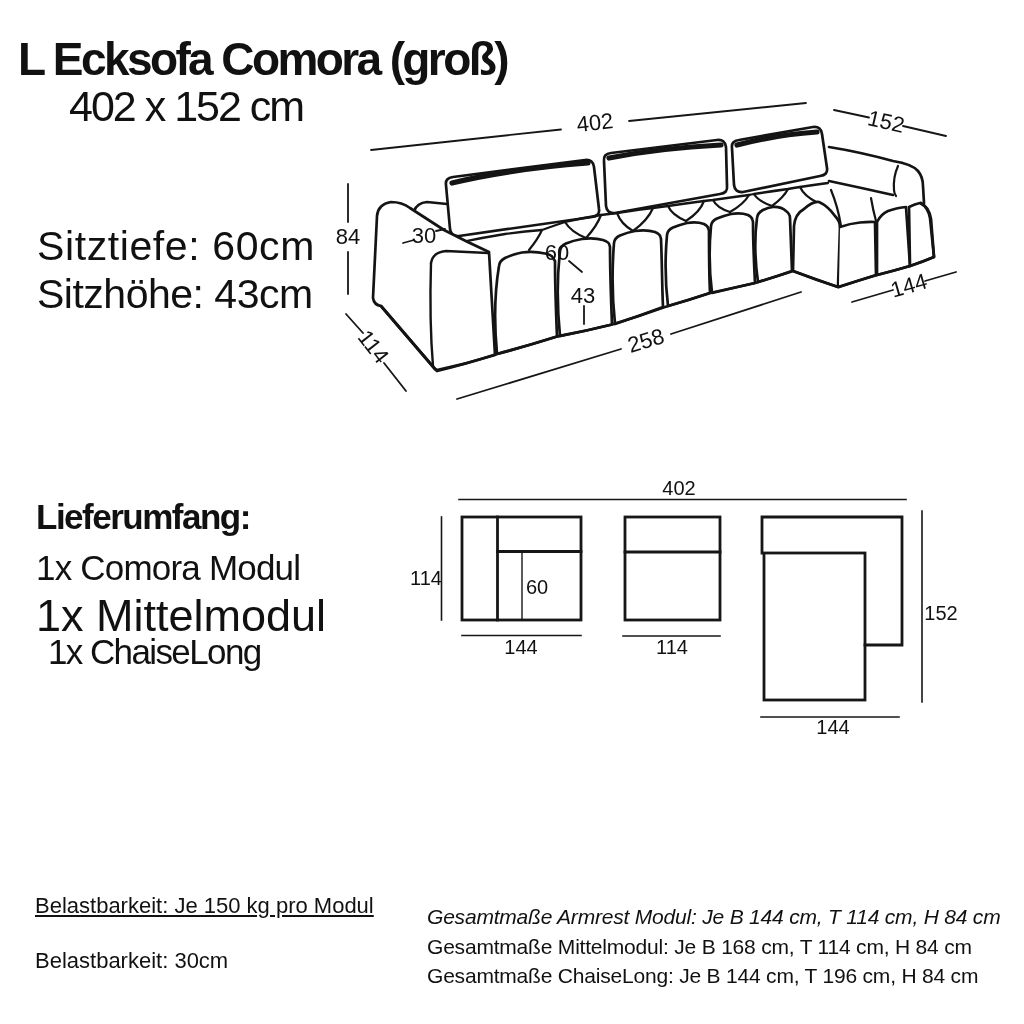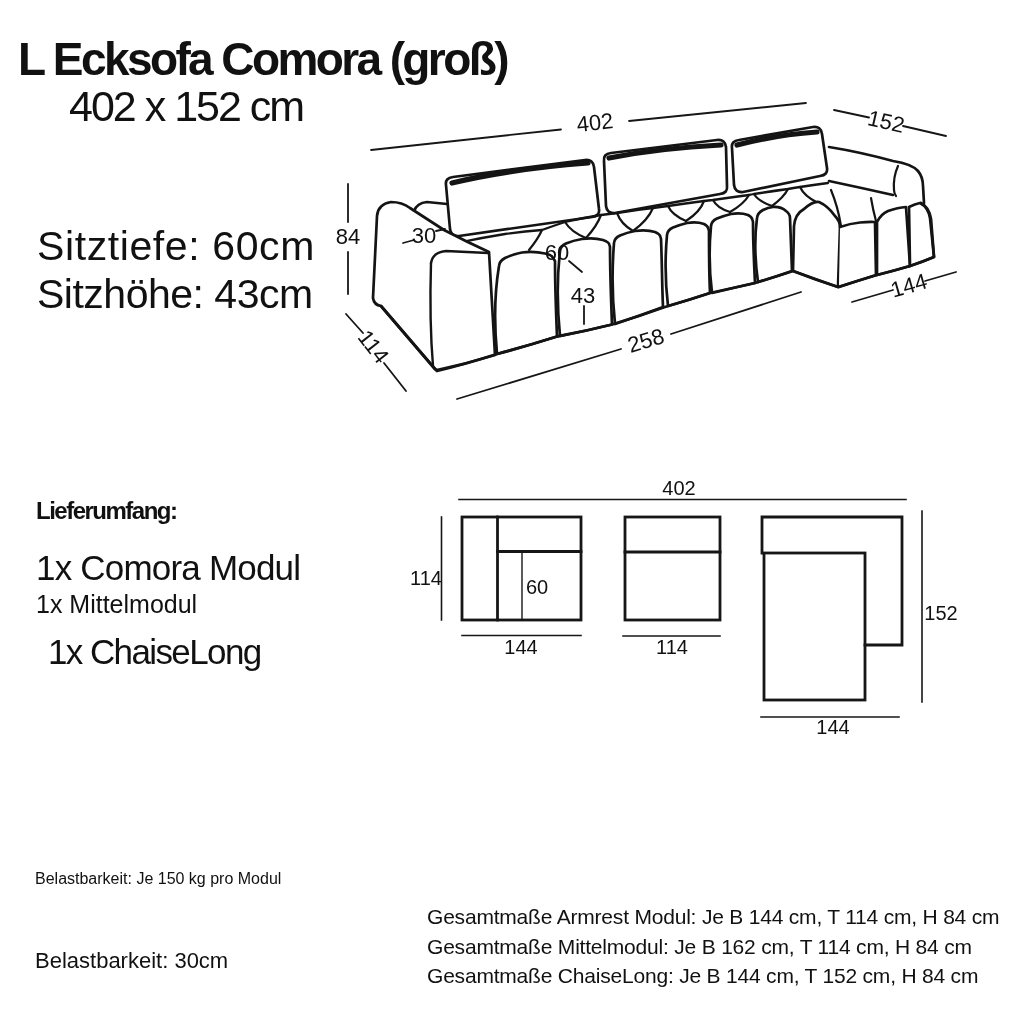--- a/index.html
+++ b/index.html
@@ -3,46 +3,46 @@
 <meta charset="utf-8">
 <style>
   html,body{margin:0;padding:0;}
   body{width:1024px;height:1024px;background:#ffffff;position:relative;overflow:hidden;
        font-family:"Liberation Sans",sans-serif;color:#111;}
   .t{position:absolute;white-space:nowrap;}
   #h1{left:18px;top:32px;font-size:46px;font-weight:bold;letter-spacing:-2.6px;}
   #h2{left:37px;top:82px;font-size:43px;font-weight:normal;letter-spacing:-2px;margin-left:32px;}
   #s1{left:37px;top:223px;font-size:41px;letter-spacing:0.6px;}
   #s2{left:37px;top:271px;font-size:41px;letter-spacing:-0.5px;text-align:right;}
-  #lf{left:36px;top:497px;font-size:24px;font-weight:bold;letter-spacing:-1.5px;}
+  #lf{left:36px;top:497px;font-size:35px;font-weight:bold;letter-spacing:-1.5px;}
   #l1{left:36px;top:548px;font-size:35px;letter-spacing:-0.8px;}
-  #l2{left:36px;top:590px;font-size:25px;}
+  #l2{left:36px;top:590px;font-size:45px;}
   #l3{left:48px;top:632px;font-size:35px;letter-spacing:-1.6px;}
-  #b1{left:35px;top:870px;font-size:16px;}
+  #b1{left:35px;top:893px;font-size:22px;text-decoration:underline;}
   #b2{left:35px;top:948px;font-size:22px;}
-  #r1{left:427px;top:905px;font-size:21px;letter-spacing:-0.2px;}
+  #r1{left:427px;top:905px;font-size:21px;letter-spacing:-0.2px;font-style:italic;}
   #r2{left:427px;top:935px;font-size:21px;letter-spacing:-0.2px;}
   #r3{left:427px;top:964px;font-size:21px;letter-spacing:-0.2px;}
   svg{position:absolute;left:0;top:0;}
 </style>
 </head>
 <body>
 <div class="t" id="h1">L Ecksofa Comora (groß)</div>
 <div class="t" id="h2">402 x 152 cm</div>
 <div class="t" id="s1">Sitztiefe: 60cm</div>
 <div class="t" id="s2">Sitzhöhe: 43cm</div>
 <div class="t" id="lf">Lieferumfang:</div>
 <div class="t" id="l1">1x Comora Modul</div>
 <div class="t" id="l2">1x Mittelmodul</div>
 <div class="t" id="l3">1x ChaiseLong</div>
 <div class="t" id="b1">Belastbarkeit: Je 150 kg pro Modul</div>
 <div class="t" id="b2">Belastbarkeit: 30cm</div>
 <div class="t" id="r1">Gesamtmaße Armrest Modul: Je B 144 cm, T 114 cm, H 84 cm</div>
-<div class="t" id="r2">Gesamtmaße Mittelmodul: Je B 162 cm, T 114 cm, H 84 cm</div>
-<div class="t" id="r3">Gesamtmaße ChaiseLong: Je B 144 cm, T 152 cm, H 84 cm</div>
+<div class="t" id="r2">Gesamtmaße Mittelmodul: Je B 168 cm, T 114 cm, H 84 cm</div>
+<div class="t" id="r3">Gesamtmaße ChaiseLong: Je B 144 cm, T 196 cm, H 84 cm</div>
 
 <svg width="1024" height="1024" viewBox="0 0 1024 1024">
 
 <g id="plan" fill="none" stroke="#161616" stroke-width="2.8" stroke-linecap="square">
 
   <line x1="459" y1="499.5" x2="906" y2="499.5" stroke-width="1.6"></line>
 
   <rect x="462" y="517" width="119" height="103"></rect>
   <line x1="497.5" y1="517" x2="497.5" y2="620"></line>
   <line x1="497.5" y1="551.5" x2="581" y2="551.5"></line>

